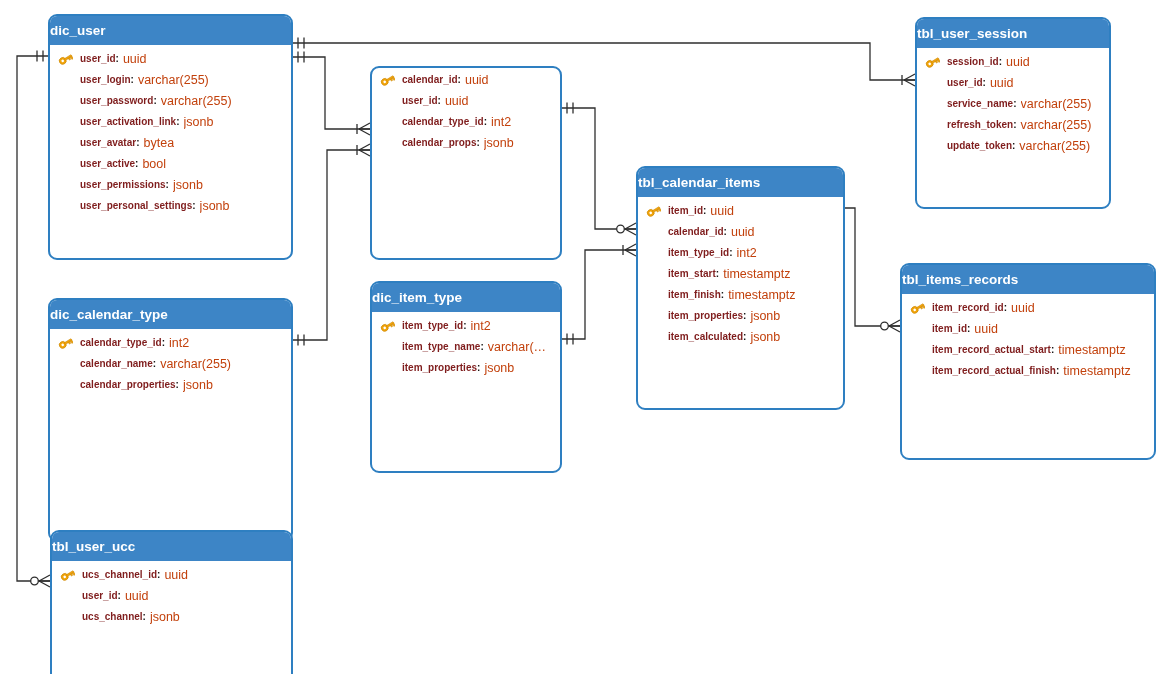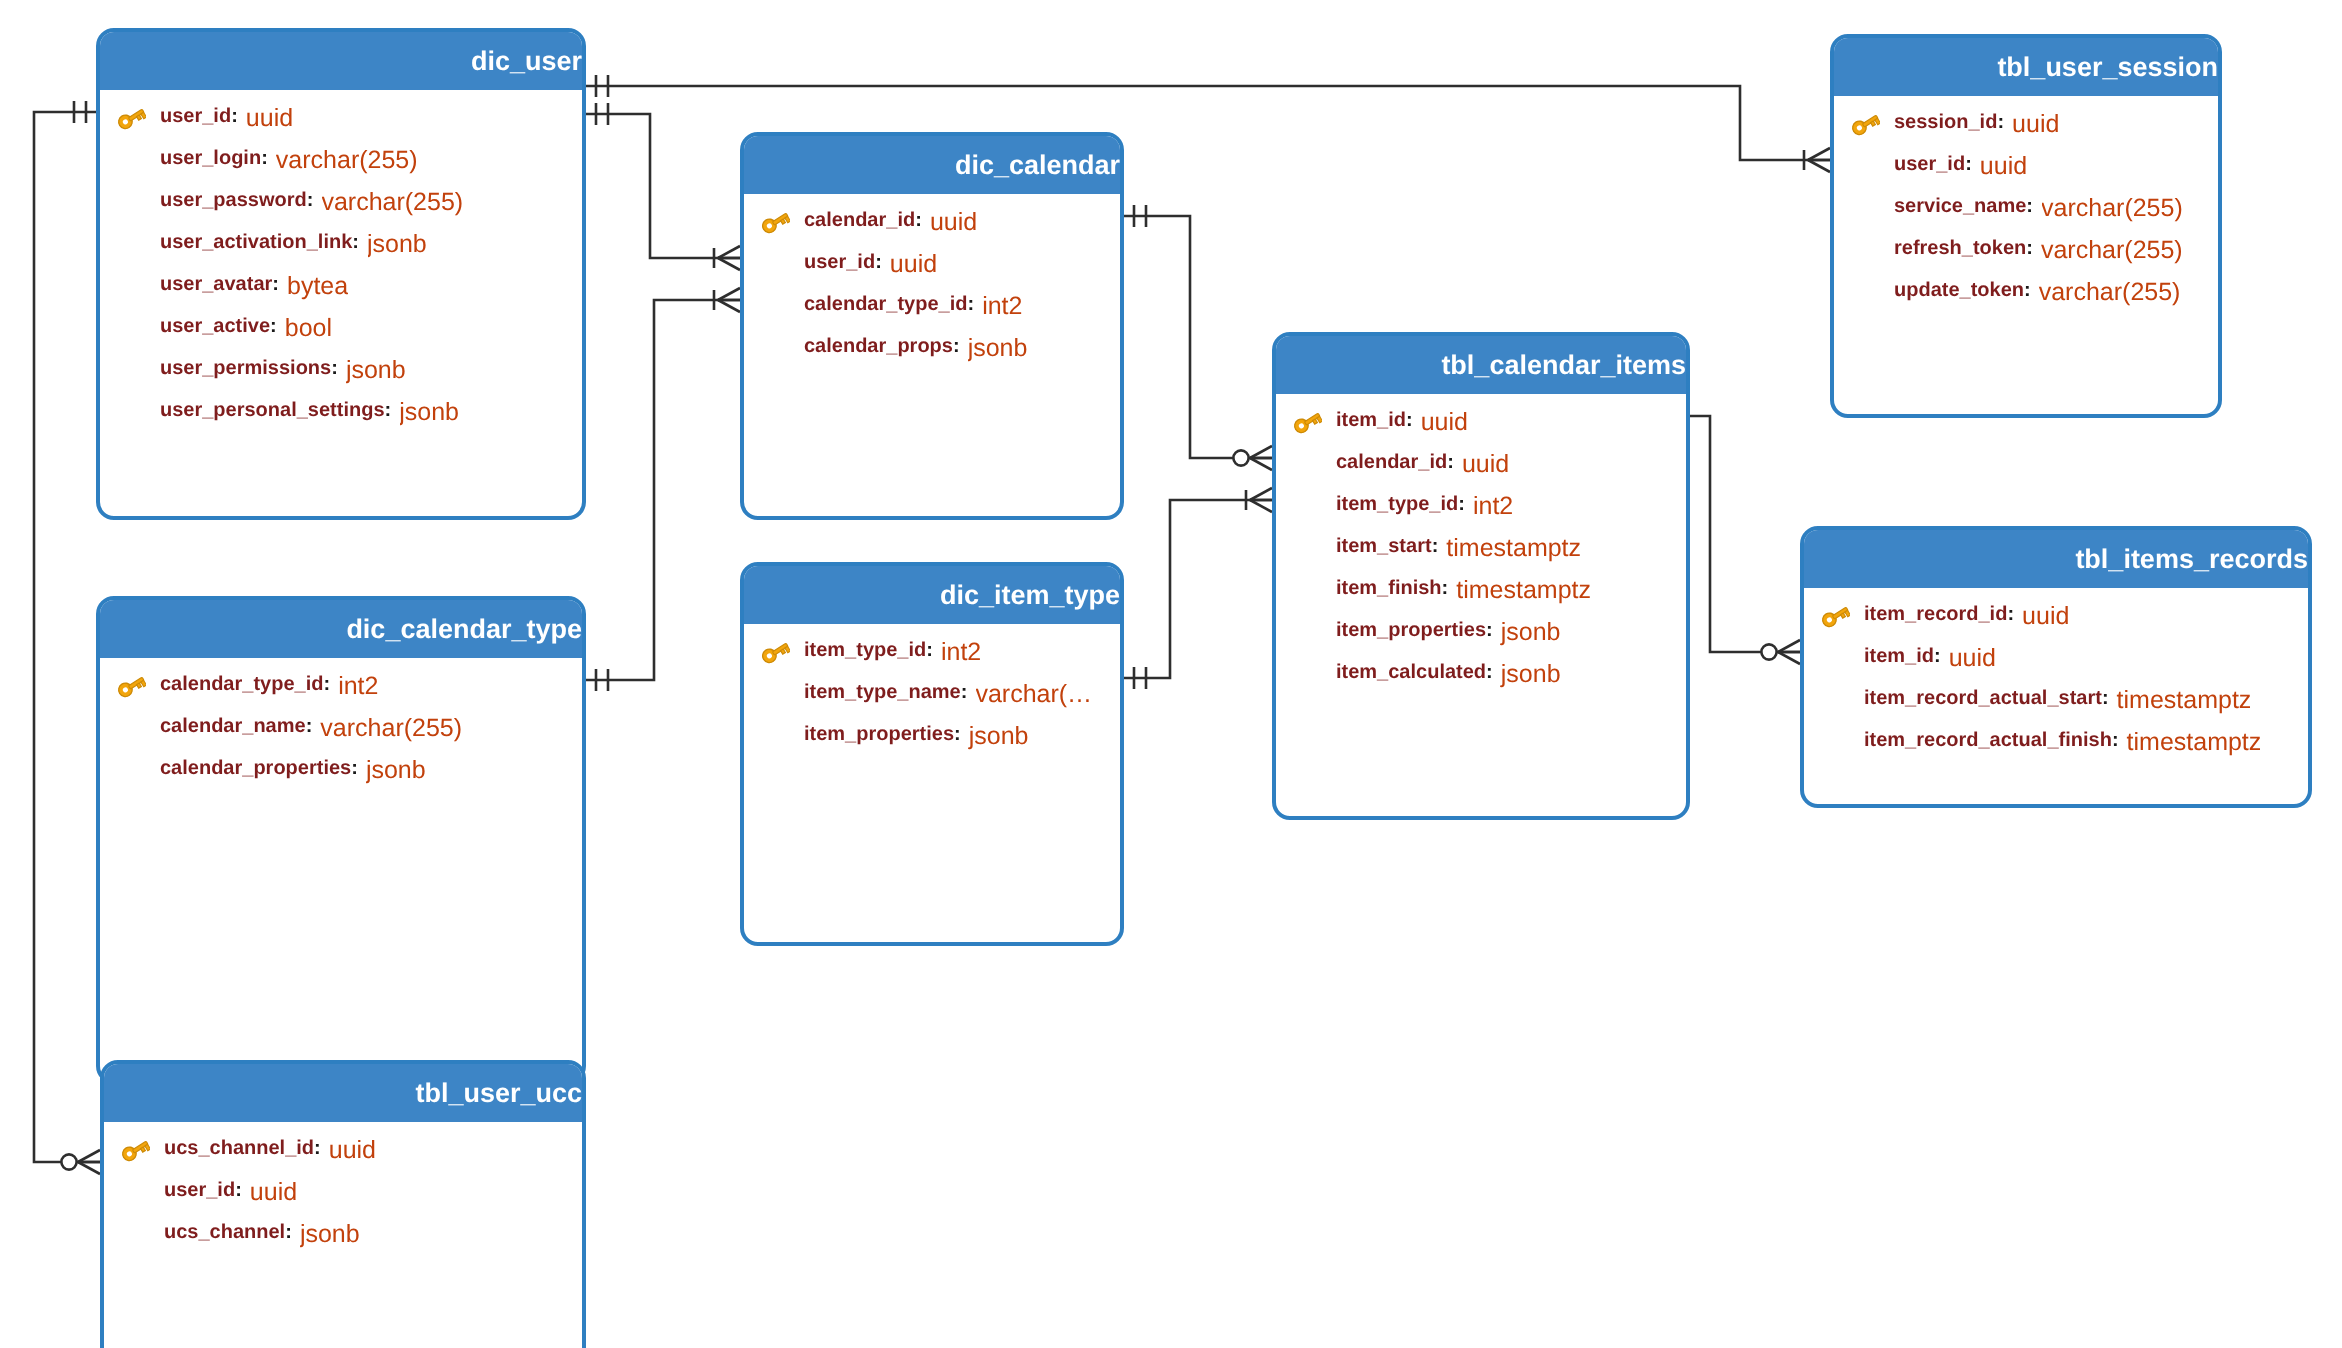--- a/index.html
+++ b/index.html
@@ -30,21 +30,21 @@
     overflow: hidden;
     z-index: 2;
   }
   .table-header {
     height: 29px;
     line-height: 29px;
     background: #3d85c6;
     color: #ffffff;
     font-size: 13.5px;
     font-weight: bold;
-    text-align: right;
+    text-align: left;
     border-bottom: 2px solid #ffffff;
     cursor: move;
   }
   .table-body {
     padding-top: 1px;
   }
   .col-row {
     display: flex;
     align-items: center;
     height: 21px;
@@ -181,21 +181,20 @@
             <span class="col-type">jsonb</span>
           </div>
           <div class="col-row">
             <span class="key-cell"></span>
             <span class="col-name">user_personal_settings</span>
             <span class="col-type">jsonb</span>
           </div>
         </div>
       </div>
       <div class="table-box" style="left: 370px; top: 66px; width: 192px; height: 194px;">
-        <div class="table-header">dic_calendar</div>
         <div class="table-body">
           <div class="col-row">
             <span class="key-cell">
   <svg width="15" height="15" viewBox="0 0 16 16">
     <g transform="rotate(-32 8 8)">
       <circle cx="4.1" cy="8.6" r="2.5" fill="none" stroke="#f2a50c" stroke-width="2.3"></circle>
       <circle cx="4.1" cy="8.6" r="3.6" fill="none" stroke="#cd8a06" stroke-width="0.7"></circle>
       <rect x="6.6" y="7.6" width="8.6" height="2.1" rx="0.6" fill="#f2a50c" stroke="#cd8a06" stroke-width="0.6"></rect>
       <rect x="10.6" y="9.4" width="1.7" height="2.2" fill="#f2a50c" stroke="#cd8a06" stroke-width="0.6"></rect>
       <rect x="13.3" y="9.4" width="1.7" height="3.0" fill="#f2a50c" stroke="#cd8a06" stroke-width="0.6"></rect>
@@ -305,21 +304,21 @@
             <span class="col-name">item_properties</span>
             <span class="col-type">jsonb</span>
           </div>
           <div class="col-row">
             <span class="key-cell"></span>
             <span class="col-name">item_calculated</span>
             <span class="col-type">jsonb</span>
           </div>
         </div>
       </div>
-      <div class="table-box" style="left: 900px; top: 263px; width: 256px; height: 141px;">
+      <div class="table-box" style="left: 900px; top: 263px; width: 256px; height: 197px;">
         <div class="table-header">tbl_items_records</div>
         <div class="table-body">
           <div class="col-row">
             <span class="key-cell">
   <svg width="15" height="15" viewBox="0 0 16 16">
     <g transform="rotate(-32 8 8)">
       <circle cx="4.1" cy="8.6" r="2.5" fill="none" stroke="#f2a50c" stroke-width="2.3"></circle>
       <circle cx="4.1" cy="8.6" r="3.6" fill="none" stroke="#cd8a06" stroke-width="0.7"></circle>
       <rect x="6.6" y="7.6" width="8.6" height="2.1" rx="0.6" fill="#f2a50c" stroke="#cd8a06" stroke-width="0.6"></rect>
       <rect x="10.6" y="9.4" width="1.7" height="2.2" fill="#f2a50c" stroke="#cd8a06" stroke-width="0.6"></rect>

